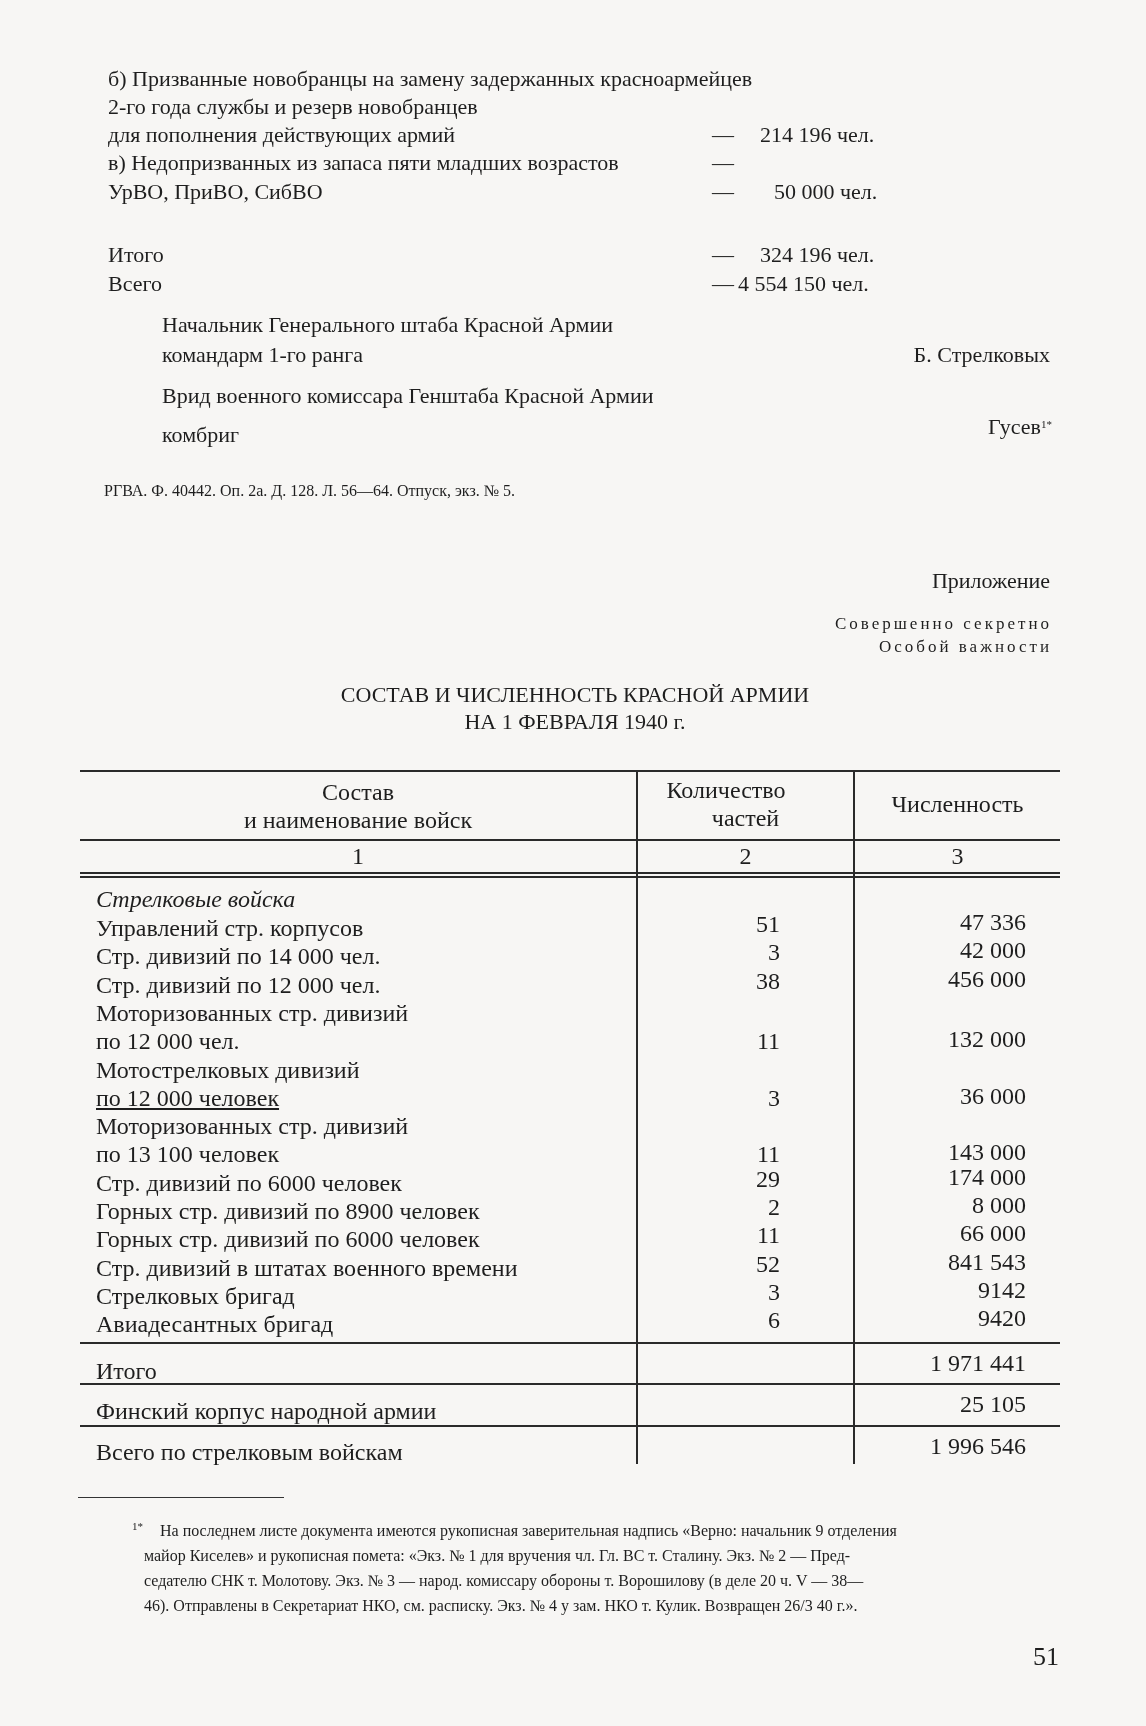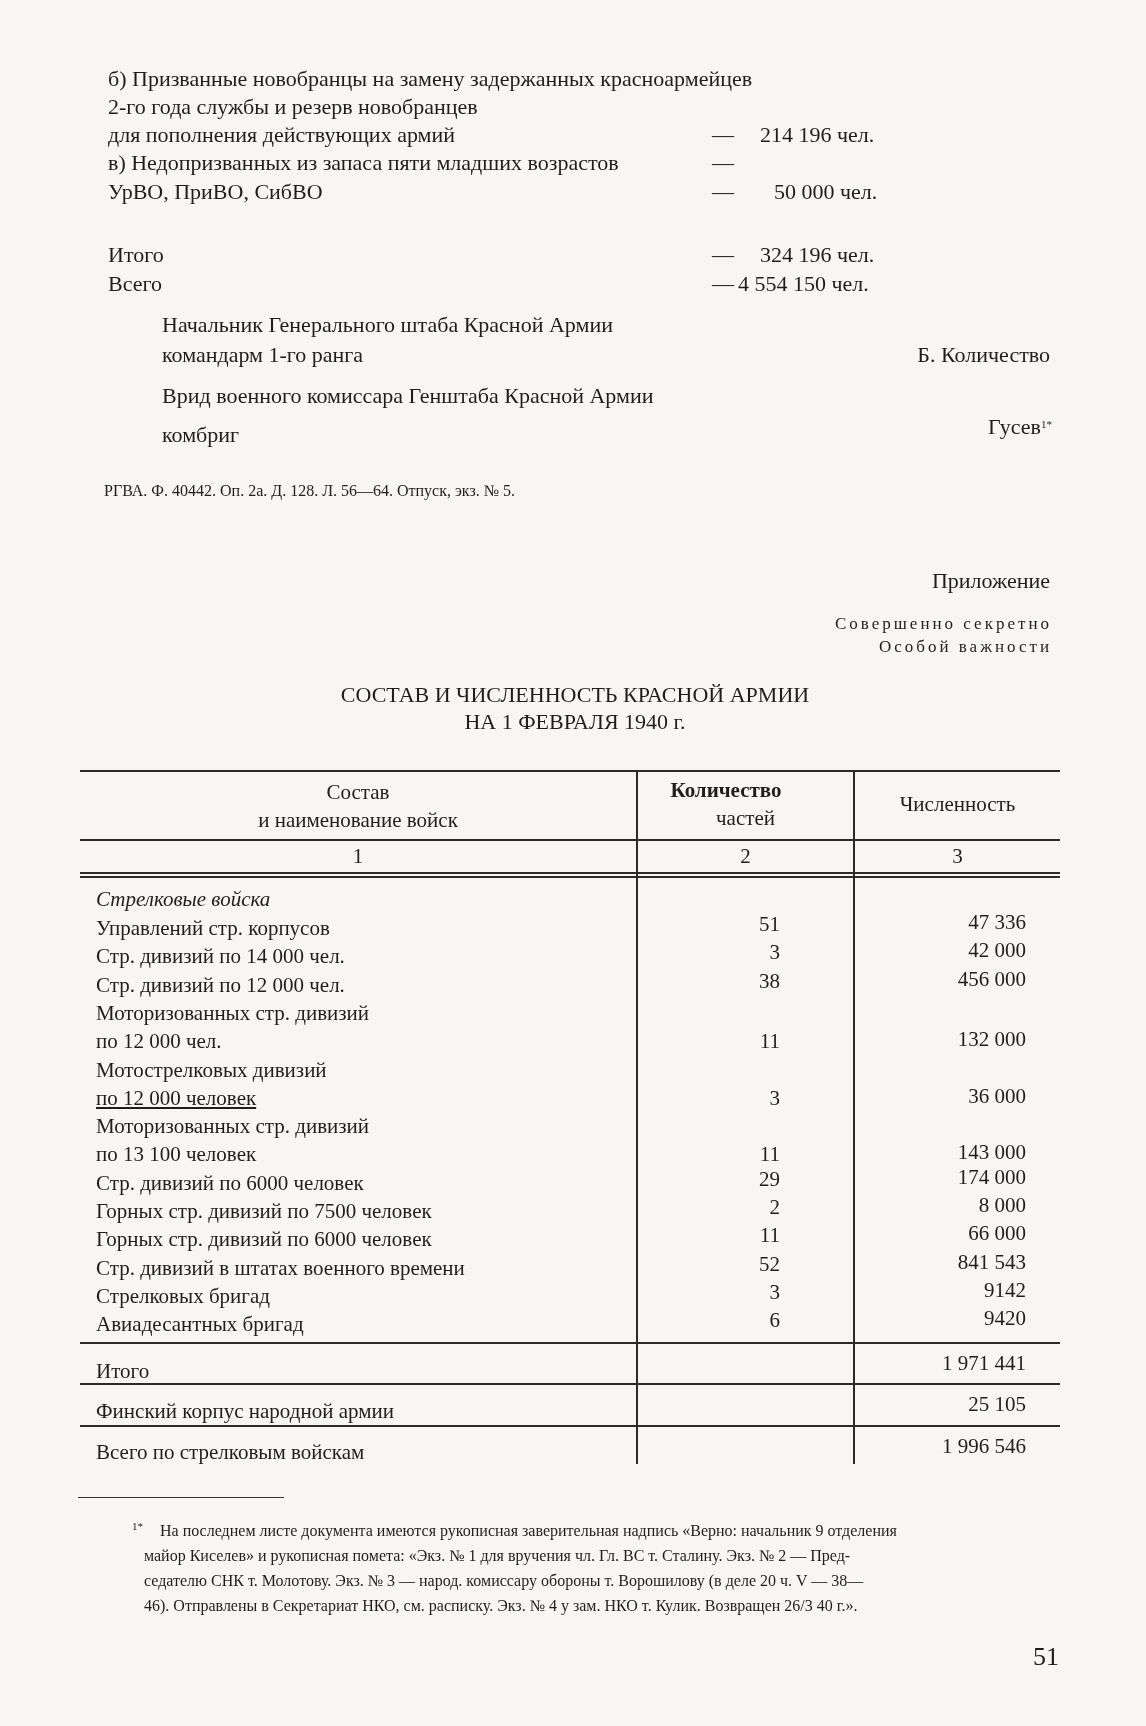--- a/index.html
+++ b/index.html
@@ -11,21 +11,21 @@
   .abs { position:absolute; white-space:nowrap; }
   .txt { font-size:22px; line-height:29px; }
   .right { text-align:right; }
   .center { text-align:center; }
   .spaced { letter-spacing:3px; font-size:17px; }
   sup { font-size:11px; vertical-align:top; position:relative; top:-2px; }
 
   
   .tbl-line { position:absolute; background:#2a2a2a; height:2px; }
   .tbl-vline { position:absolute; background:#2a2a2a; width:2px; }
-  .cell { position:absolute; font-size:21px; line-height:28px; white-space:nowrap; }
+  .cell { position:absolute; font-size:24px; line-height:28px; white-space:nowrap; }
   .num2 { text-align:right; width:80px; }
   .num3 { text-align:right; width:160px; }
 
   .footnote { font-size:16px; line-height:26px; }
   .fn-rule { position:absolute; left:78px; top:1497px; width:206px; height:1px; background:#333; }
 </style>
 </head>
 <body>
 
 <div>
@@ -46,21 +46,21 @@
   <div class="abs txt" style="left:760px;top:240px;">324 196 чел.</div>
 
   <div class="abs txt" style="left:108px;top:269px;">Всего</div>
   <div class="abs txt" style="left:712px;top:269px;">—</div>
   <div class="abs txt" style="left:738px;top:269px;">4 554 150 чел.</div>
 </div>
 
 <div>
   <div class="abs txt" style="left:162px;top:310px;">Начальник Генерального штаба Красной Армии</div>
   <div class="abs txt" style="left:162px;top:340px;">командарм 1-го ранга</div>
-  <div class="abs txt right" style="right:96px;top:340px;">Б. Количество</div>
+  <div class="abs txt right" style="right:96px;top:340px;">Б. Стрелковых</div>
 
   <div class="abs txt" style="left:162px;top:381px;">Врид военного комиссара Генштаба Красной Армии</div>
   <div class="abs txt" style="left:162px;top:412px;margin-top:8px;">комбриг</div>
   <div class="abs txt right" style="right:94px;top:412px;"><span>Гусев</span><sup>1*</sup></div>
 </div>
 
 <div class="abs" style="left:104px;top:480px;font-size:16px;line-height:22px;">РГВА. Ф. 40442. Оп. 2а. Д. 128. Л. 56—64. Отпуск, экз. № 5.</div>
 
 <div class="abs txt right" style="right:96px;top:566px;">Приложение</div>
 <div class="abs spaced right" style="right:94px;top:614px;">Совершенно секретно</div>
@@ -77,21 +77,21 @@
   <div class="tbl-line" style="left:80px;top:876px;width:980px;"></div>
   <div class="tbl-line" style="left:80px;top:1342px;width:980px;"></div>
   <div class="tbl-line" style="left:80px;top:1383px;width:980px;"></div>
   <div class="tbl-line" style="left:80px;top:1425px;width:980px;"></div>
 
   <div class="tbl-vline" style="left:636px;top:770px;height:694px;"></div>
   <div class="tbl-vline" style="left:853px;top:770px;height:694px;"></div>
 
   <div class="cell center" style="left:80px;width:556px;top:778px;">Состав</div>
   <div class="cell center" style="left:80px;width:556px;top:806px;">и наименование войск</div>
-  <div class="cell center" style="left:638px;width:176px;top:776px;font-weight:bold;">Количество</div>
+  <div class="cell center" style="left:638px;width:176px;top:776px;">Количество</div>
   <div class="cell center" style="left:638px;width:215px;top:804px;">частей</div>
   <div class="cell center" style="left:855px;width:205px;top:790px;">Численность</div>
 
   <div class="cell center" style="left:80px;width:556px;top:842px;">1</div>
   <div class="cell center" style="left:638px;width:215px;top:842px;">2</div>
   <div class="cell center" style="left:855px;width:205px;top:842px;">3</div>
 
   <div class="cell" style="left:96px;top:885px;font-style:italic;">Стрелковые войска</div>
 
   <div id="table-body">
@@ -112,21 +112,21 @@
       <div class="cell" style="left: 96px; top: 1083.8px; text-decoration: underline;">по 12 000 человек</div>
       <div class="cell num2" style="left: 700px; top: 1083.8px;">3</div>
       <div class="cell num3" style="left: 866px; top: 1081.8px;">36 000</div>
       <div class="cell" style="left: 96px; top: 1112.1px;">Моторизованных стр. дивизий</div>
       <div class="cell" style="left: 96px; top: 1140.4px;">по 13 100 человек</div>
       <div class="cell num2" style="left: 700px; top: 1140.4px;">11</div>
       <div class="cell num3" style="left: 866px; top: 1138.4px;">143 000</div>
       <div class="cell" style="left: 96px; top: 1168.7px;">Стр. дивизий по 6000 человек</div>
       <div class="cell num2" style="left: 700px; top: 1164.7px;">29</div>
       <div class="cell num3" style="left: 866px; top: 1162.7px;">174 000</div>
-      <div class="cell" style="left: 96px; top: 1197px;">Горных стр. дивизий по 7500 человек</div>
+      <div class="cell" style="left: 96px; top: 1197px;">Горных стр. дивизий по 8900 человек</div>
       <div class="cell num2" style="left: 700px; top: 1193px;">2</div>
       <div class="cell num3" style="left: 866px; top: 1191px;">8 000</div>
       <div class="cell" style="left: 96px; top: 1225.3px;">Горных стр. дивизий по 6000 человек</div>
       <div class="cell num2" style="left: 700px; top: 1221.3px;">11</div>
       <div class="cell num3" style="left: 866px; top: 1219.3px;">66 000</div>
       <div class="cell" style="left: 96px; top: 1253.6px;">Стр. дивизий в штатах военного времени</div>
       <div class="cell num2" style="left: 700px; top: 1249.6px;">52</div>
       <div class="cell num3" style="left: 866px; top: 1247.6px;">841 543</div>
       <div class="cell" style="left: 96px; top: 1281.9px;">Стрелковых бригад</div>
       <div class="cell num2" style="left: 700px; top: 1277.9px;">3</div>

